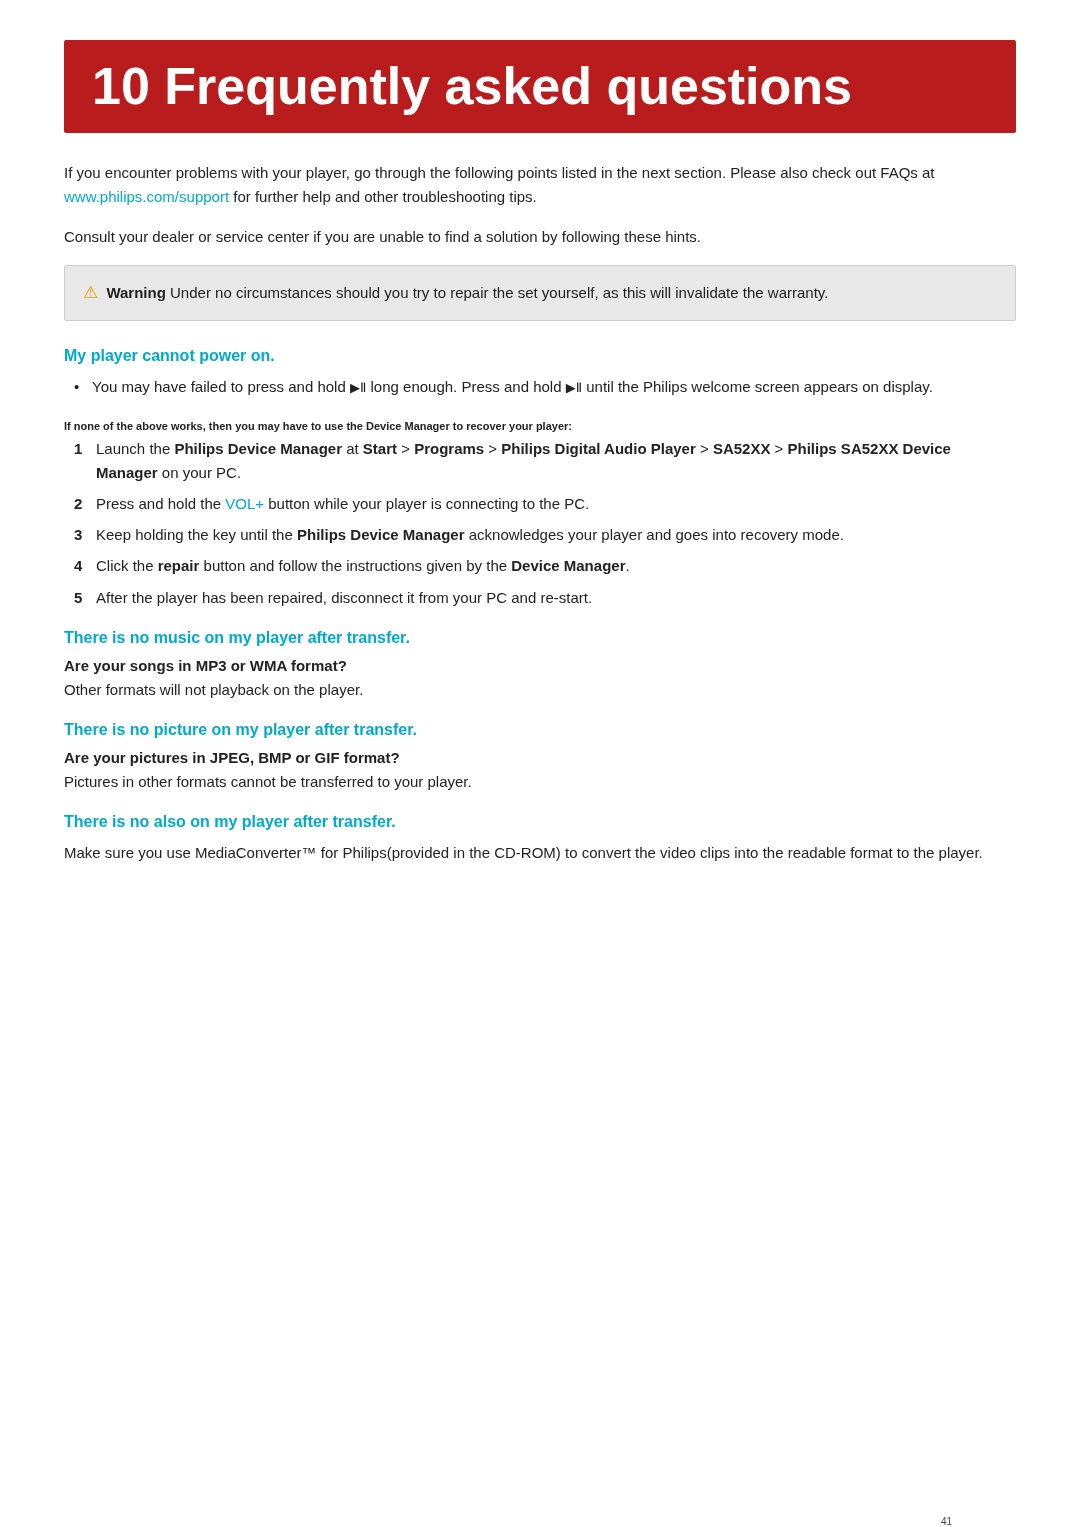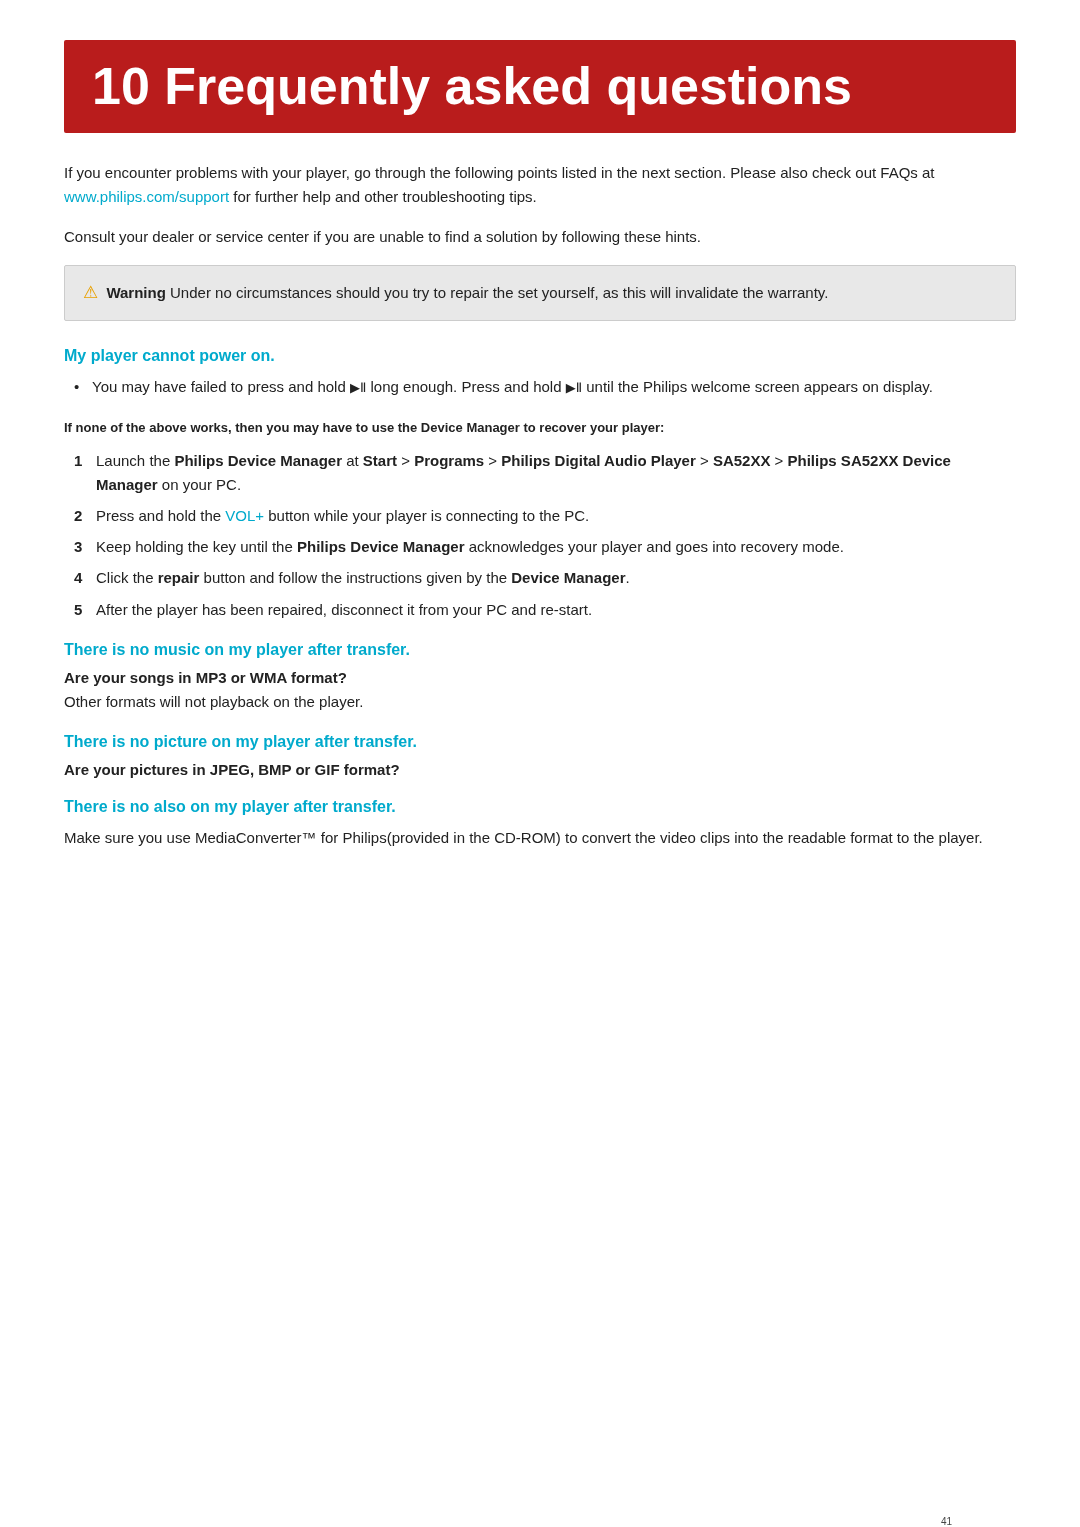--- a/index.html
+++ b/index.html
@@ -89,23 +89,23 @@
 
     .bullet-list li::before {
       content: "•";
       position: absolute;
       left: 0;
       top: 0;
       color: #222;
     }
 
     .recover-heading {
-      font-size: 13px;
-      font-weight: bold;
-      margin-bottom: 12px;
+      font-size: 11px;
+      font-weight: bold;
+      margin-bottom: 3px;
       margin-top: 20px;
       line-height: 1.5;
     }
 
     .numbered-list {
       list-style: none;
       padding-left: 10px;
       margin-bottom: 18px;
     }
 
@@ -223,20 +223,21 @@
 
   <div class="sub-section">
     <div class="section-heading">There is no music on my player after transfer.</div>
     <p class="sub-heading-bold">Are your songs in MP3 or WMA format?</p>
     <p class="sub-text">Other formats will not playback on the player.</p>
   </div>
 
   <div class="sub-section">
     <div class="section-heading">There is no picture on my player after transfer.</div>
     <p class="sub-heading-bold">Are your pictures in JPEG, BMP or GIF format?</p>
+    <p class="sub-text">Pictures in other formats cannot be transferred to your player.</p>
   </div>
 
   <div class="sub-section">
     <div class="section-heading">There is no also on my player after transfer.</div>
     <p class="sub-text">Make sure you use MediaConverter™ for Philips(provided in the CD-ROM) to convert the video clips into the readable format to the player.</p>
   </div>
 
   <div class="page-number">41</div>
 
 </div>

